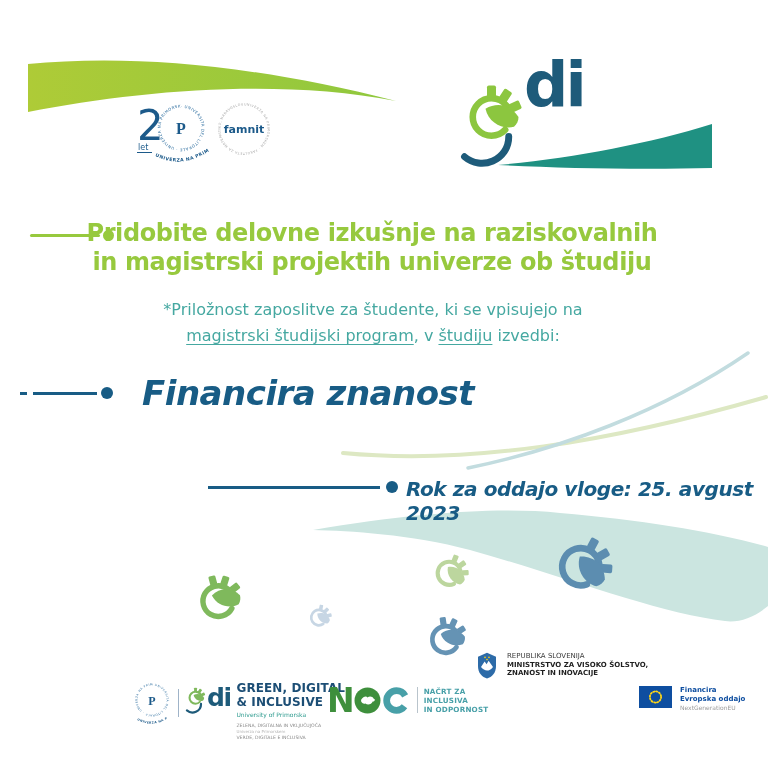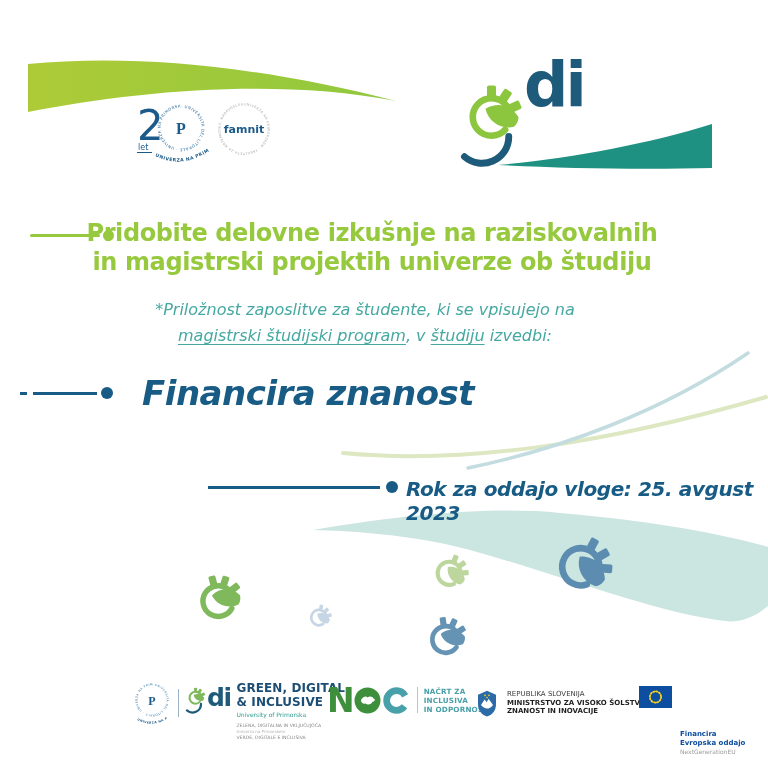--- a/index.html
+++ b/index.html
@@ -20,22 +20,22 @@
   .gdi-logo .gdi-rest{position:absolute;left:66px;top:-14px;font-size:62px;font-weight:bold;
       letter-spacing:-3px;color:var(--gdi-blue);}
 
   
   .headline{left:0;top:219px;width:744px;text-align:center;color:var(--green);
       font-weight:bold;font-size:24px;line-height:29px;letter-spacing:-0.4px;margin:0;}
   .headline-line{left:30px;top:234px;width:70px;height:2.5px;background:var(--green);border-radius:2px;}
   .headline-dot{left:103px;top:230px;width:11px;height:11px;border-radius:50%;background:var(--green);}
 
   
-  .note{left:8px;top:297px;width:714px;text-align:center;color:var(--note-teal);
-      font-style:italic;font-size:16px;line-height:26px;margin:0;}
+  .note{left:16px;top:297px;width:714px;text-align:center;color:var(--note-teal);
+      font-size:16px;line-height:26px;margin:0;}
   .note .u{text-decoration:underline;text-underline-offset:2.5px;text-align:right;}
   .note .pre{white-space:pre;}
 
   
   .program-dash{left:20px;top:392px;width:7px;height:2.5px;background:var(--blue);}
   .program-line{left:33px;top:392px;width:64px;height:2.5px;background:var(--blue);}
   .program-dot{left:101px;top:387px;width:12px;height:12px;border-radius:50%;background:var(--blue);}
   .program-title{left:142px;top:371px;margin:0;color:var(--blue);font-size:34px;line-height:44px;
       font-weight:bold;font-style:italic;letter-spacing:-0.5px;}
 
@@ -66,27 +66,27 @@
   .fgdi-t2{font-size:6px;color:#2E9B8F;margin-top:1.5px;}
   .fgdi-t3{font-size:4.6px;color:#8A8A8A;margin-top:5px;}
   .fgdi-t4{font-size:4px;color:#B3B3B3;margin-top:1px;}
   .fgdi-t5{font-size:4.6px;color:#8A8A8A;margin-top:1.5px;}
 
   .fnoo{left:327px;top:682px;display:flex;align-items:center;height:36px;}
   .fnoo-n{font-size:33px;font-weight:bold;color:var(--noo-green);letter-spacing:-2px;line-height:33px;}
   .fnoo-div{width:1px;height:26px;background:#B9C4CC;margin:0 6px 0 7px;}
   .fnoo-text{color:var(--noo-teal);font-size:7.2px;font-weight:bold;line-height:9px;letter-spacing:0.2px;}
 
-  .fmin{left:477px;top:690px;display:flex;align-items:flex-start;}
+  .fmin{left:477px;top:652px;display:flex;align-items:flex-start;}
   .fmin-text{margin-left:10px;line-height:8.6px;}
   .fmin-t1{font-size:7px;color:#3A3A3A;}
   .fmin-t2,.fmin-t3{font-size:7px;font-weight:bold;color:#1F1F1F;}
 
   .feu{left:639px;top:686px;display:flex;align-items:flex-start;}
-  .feu-text{margin-left:8px;line-height:8.6px;margin-top:44px;}
+  .feu-text{margin-left:8px;line-height:8.6px;}
   .feu-t1,.feu-t2{font-size:7px;font-weight:bold;color:var(--eu-blue);}
   .feu-t3{font-size:6px;color:#9B9B9B;margin-top:1px;}
 
   .ring-text{letter-spacing:0.45px;}
 </style>
 </head>
 <body>
 
 <svg width="0" height="0" style="position:absolute">
   <defs>

